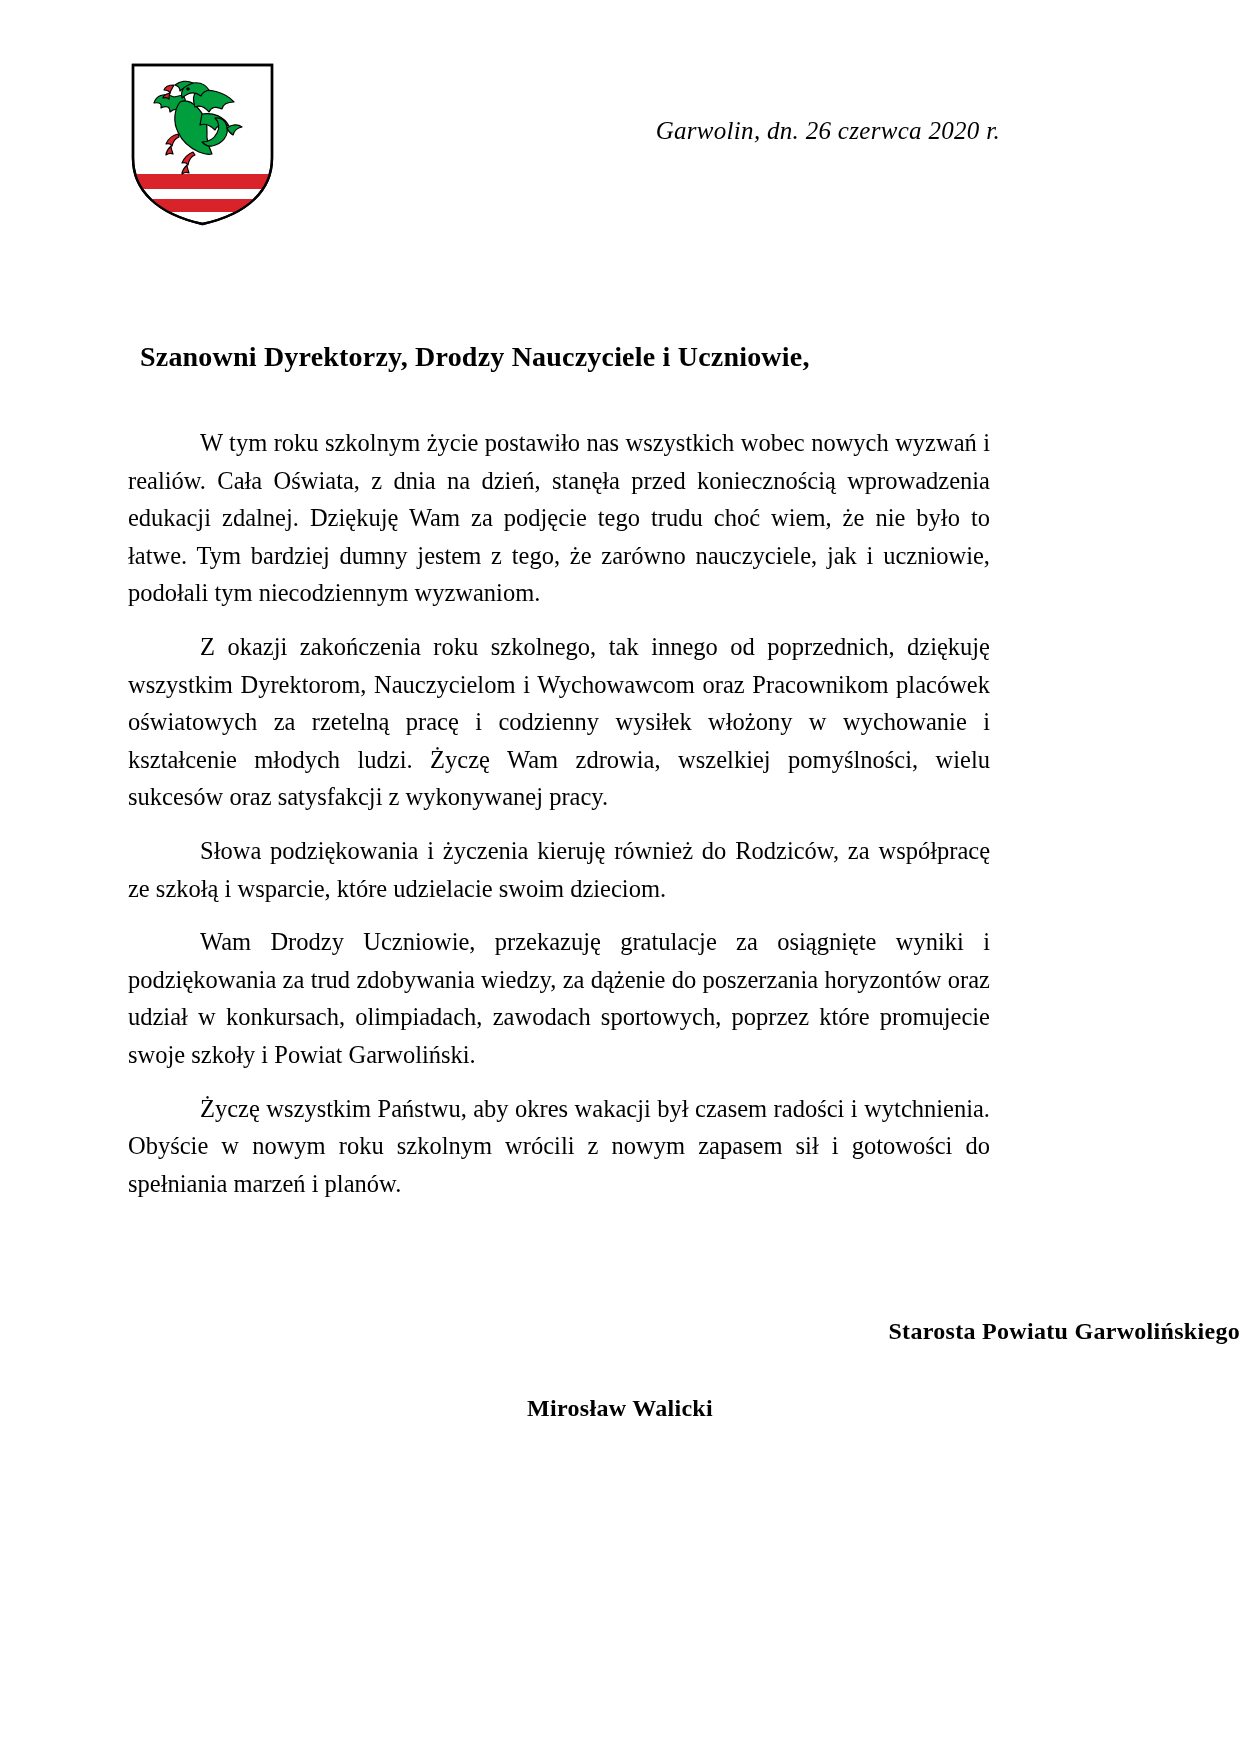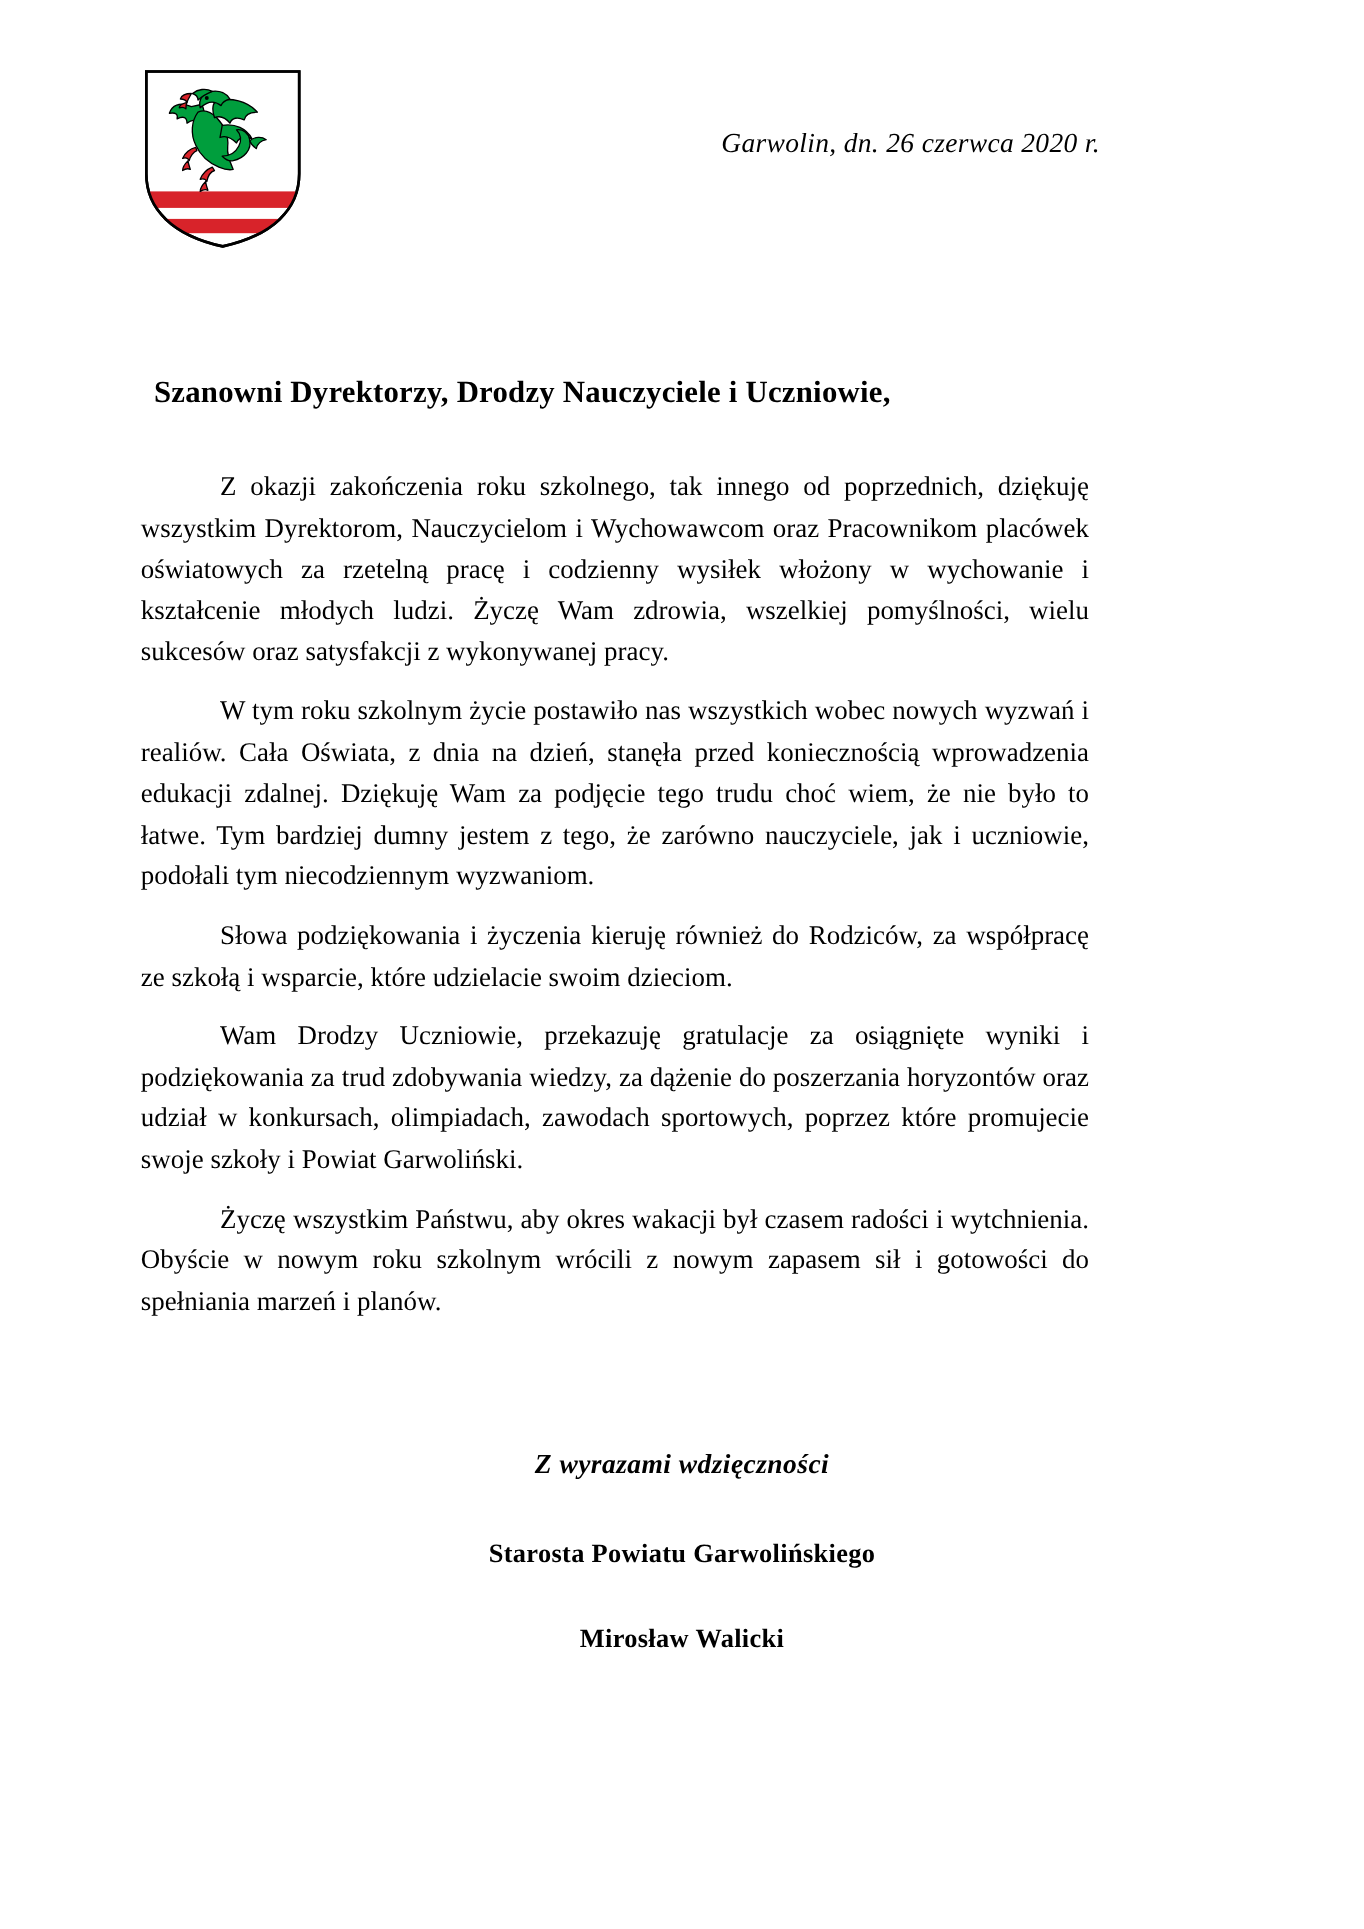--- a/index.html
+++ b/index.html
@@ -87,20 +87,21 @@
     font-weight: bold;
     font-style: italic;
     letter-spacing: 0.4px;
     margin-bottom: 54px;
   }
   .sig-title {
     font-size: 24px;
     font-weight: bold;
     letter-spacing: 0.3px;
     margin-bottom: 50px;
+    text-align: right;
   }
   .sig-name {
     font-size: 24px;
     font-weight: bold;
     letter-spacing: 0.3px;
     font-family: Liberation Serif, serif;
   }
 </style>
 </head>
 <body>
@@ -175,26 +176,25 @@
         <path d="M3,3 L142,3 L142,96 C142,128 118,152 72.5,162 C27,152 3,128 3,96 Z" fill="none" stroke="#000000" stroke-width="2.4"></path>
       </svg>
     </div>
 
     <div class="dateline">Garwolin, dn. 26 czerwca 2020 r.</div>
   </div>
 
   <div class="salutation">Szanowni Dyrektorzy, Drodzy Nauczyciele i Uczniowie,</div>
 
   <div class="letter-body">
+    <p class="para">W tym roku szkolnym życie postawiło nas wszystkich wobec nowych wyzwań i realiów. Cała Oświata, z dnia na dzień, stanęła przed koniecznością wprowadzenia edukacji zdalnej. Dziękuję Wam za podjęcie tego trudu choć wiem, że nie było to łatwe. Tym bardziej dumny jestem z tego, że zarówno nauczyciele, jak i uczniowie, podołali tym niecodziennym wyzwaniom.</p>
     <p class="para">Z okazji zakończenia roku szkolnego, tak innego od poprzednich, dziękuję wszystkim Dyrektorom, Nauczycielom i Wychowawcom oraz Pracownikom placówek oświatowych za rzetelną pracę i codzienny wysiłek włożony w wychowanie i kształcenie młodych ludzi. Życzę Wam zdrowia, wszelkiej pomyślności, wielu sukcesów oraz satysfakcji z wykonywanej pracy.</p>
-    <p class="para">W tym roku szkolnym życie postawiło nas wszystkich wobec nowych wyzwań i realiów. Cała Oświata, z dnia na dzień, stanęła przed koniecznością wprowadzenia edukacji zdalnej. Dziękuję Wam za podjęcie tego trudu choć wiem, że nie było to łatwe. Tym bardziej dumny jestem z tego, że zarówno nauczyciele, jak i uczniowie, podołali tym niecodziennym wyzwaniom.</p>
     <p class="para">Słowa podziękowania i życzenia kieruję również do Rodziców, za współpracę ze szkołą i wsparcie, które udzielacie swoim dzieciom.</p>
     <p class="para">Wam Drodzy Uczniowie, przekazuję gratulacje za osiągnięte wyniki i podziękowania za trud zdobywania wiedzy, za dążenie do poszerzania horyzontów oraz udział w konkursach, olimpiadach, zawodach sportowych, poprzez które promujecie swoje szkoły i Powiat Garwoliński.</p>
     <p class="para">Życzę wszystkim Państwu, aby okres wakacji był czasem radości i wytchnienia. Obyście w nowym roku szkolnym wrócili z nowym zapasem sił i gotowości do spełniania marzeń i planów.</p>
   </div>
 
   <div class="signature">
-    <div class="sig-closing">Z wyrazami wdzięczności</div>
     <div class="sig-title">Starosta  Powiatu Garwolińskiego</div>
     <div class="sig-name">Mirosław Walicki</div>
   </div>
 
 </div>
 
 </body></html>

